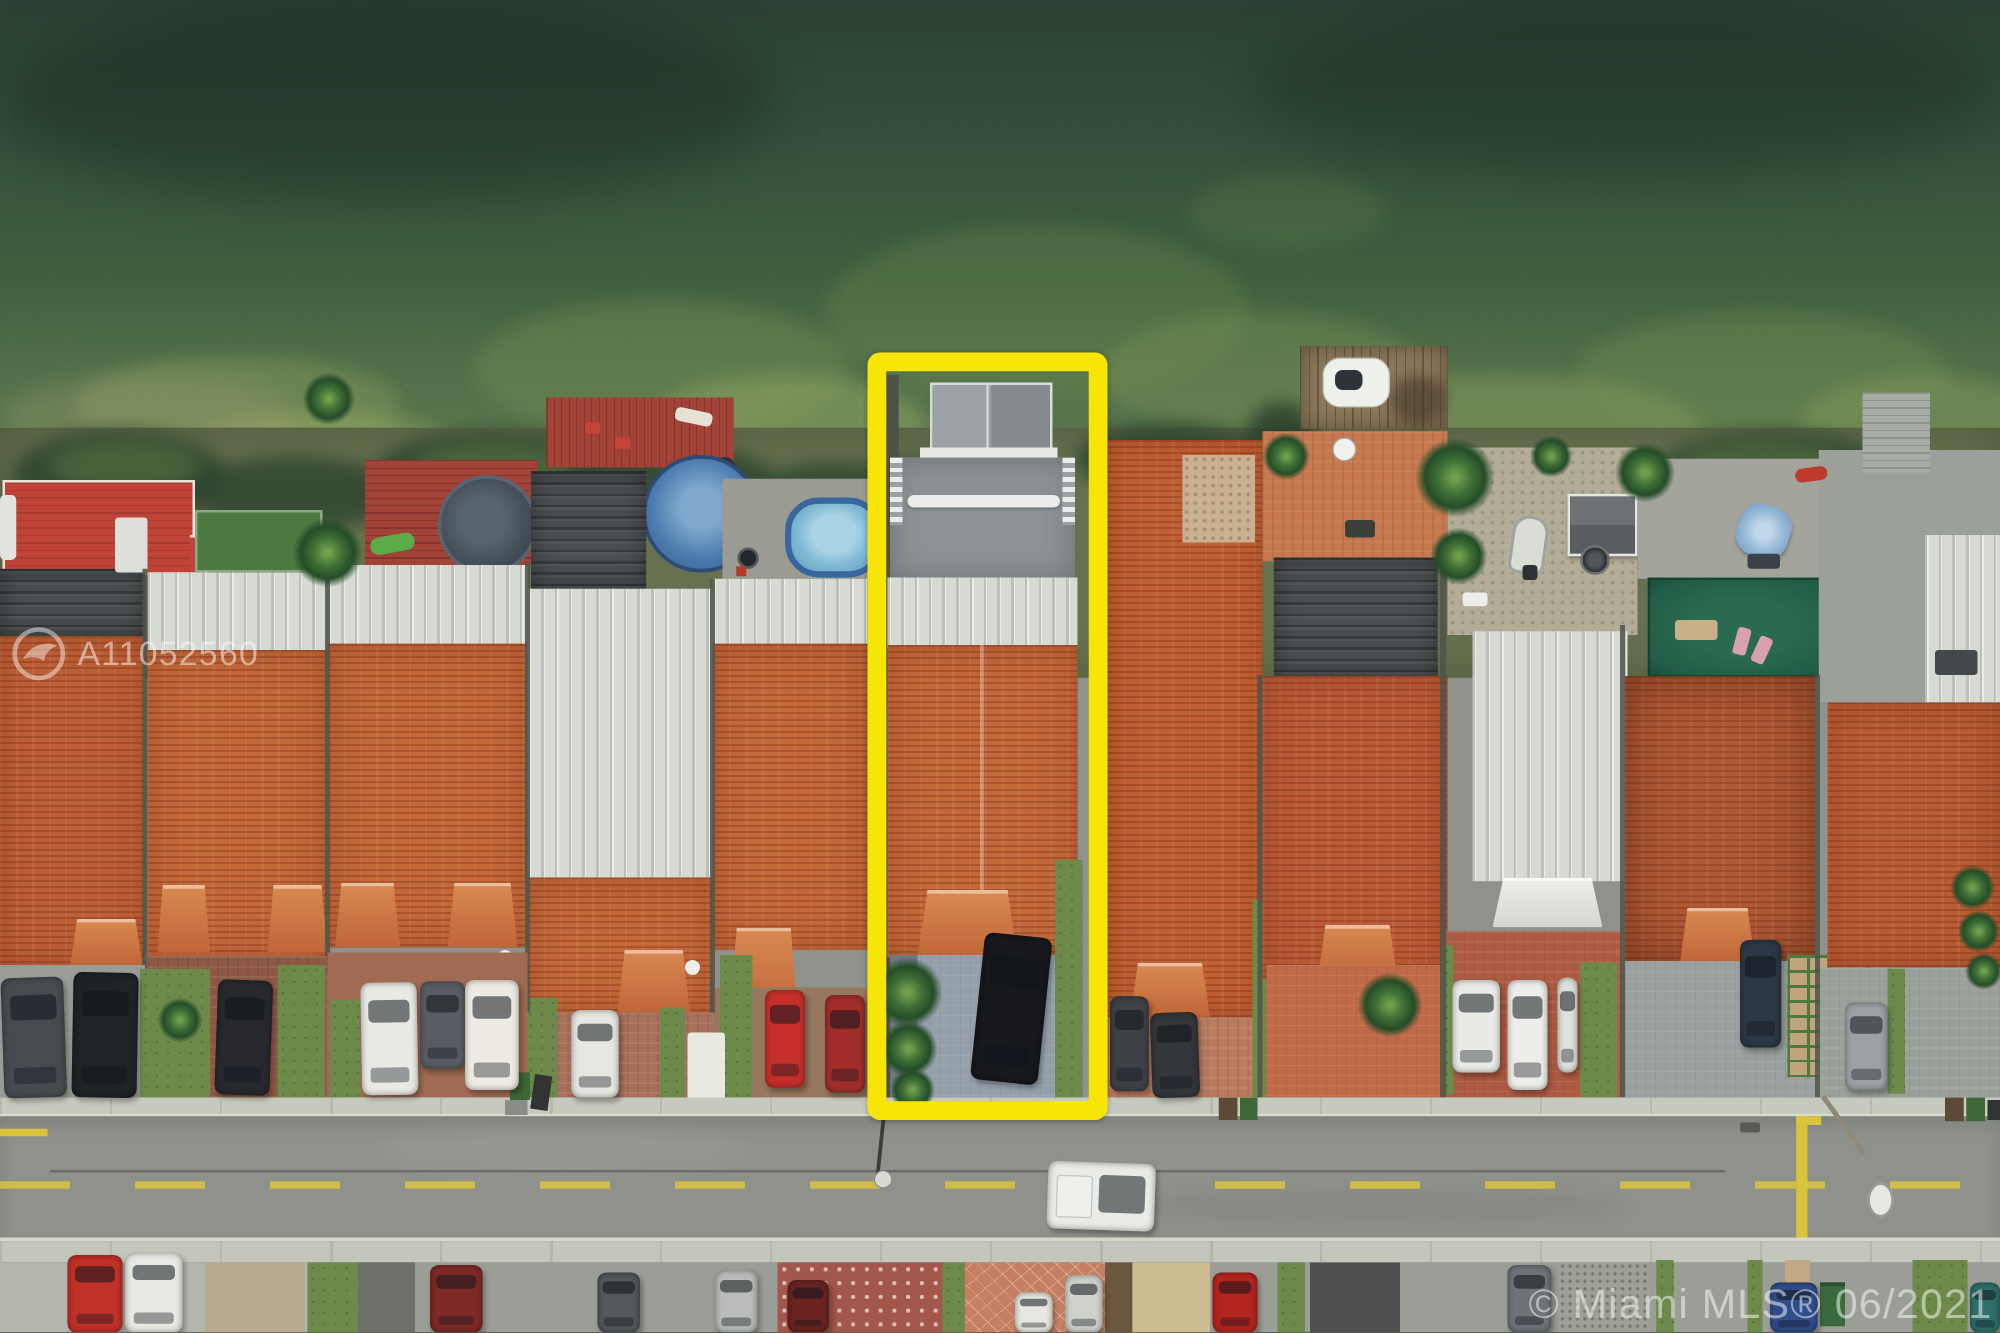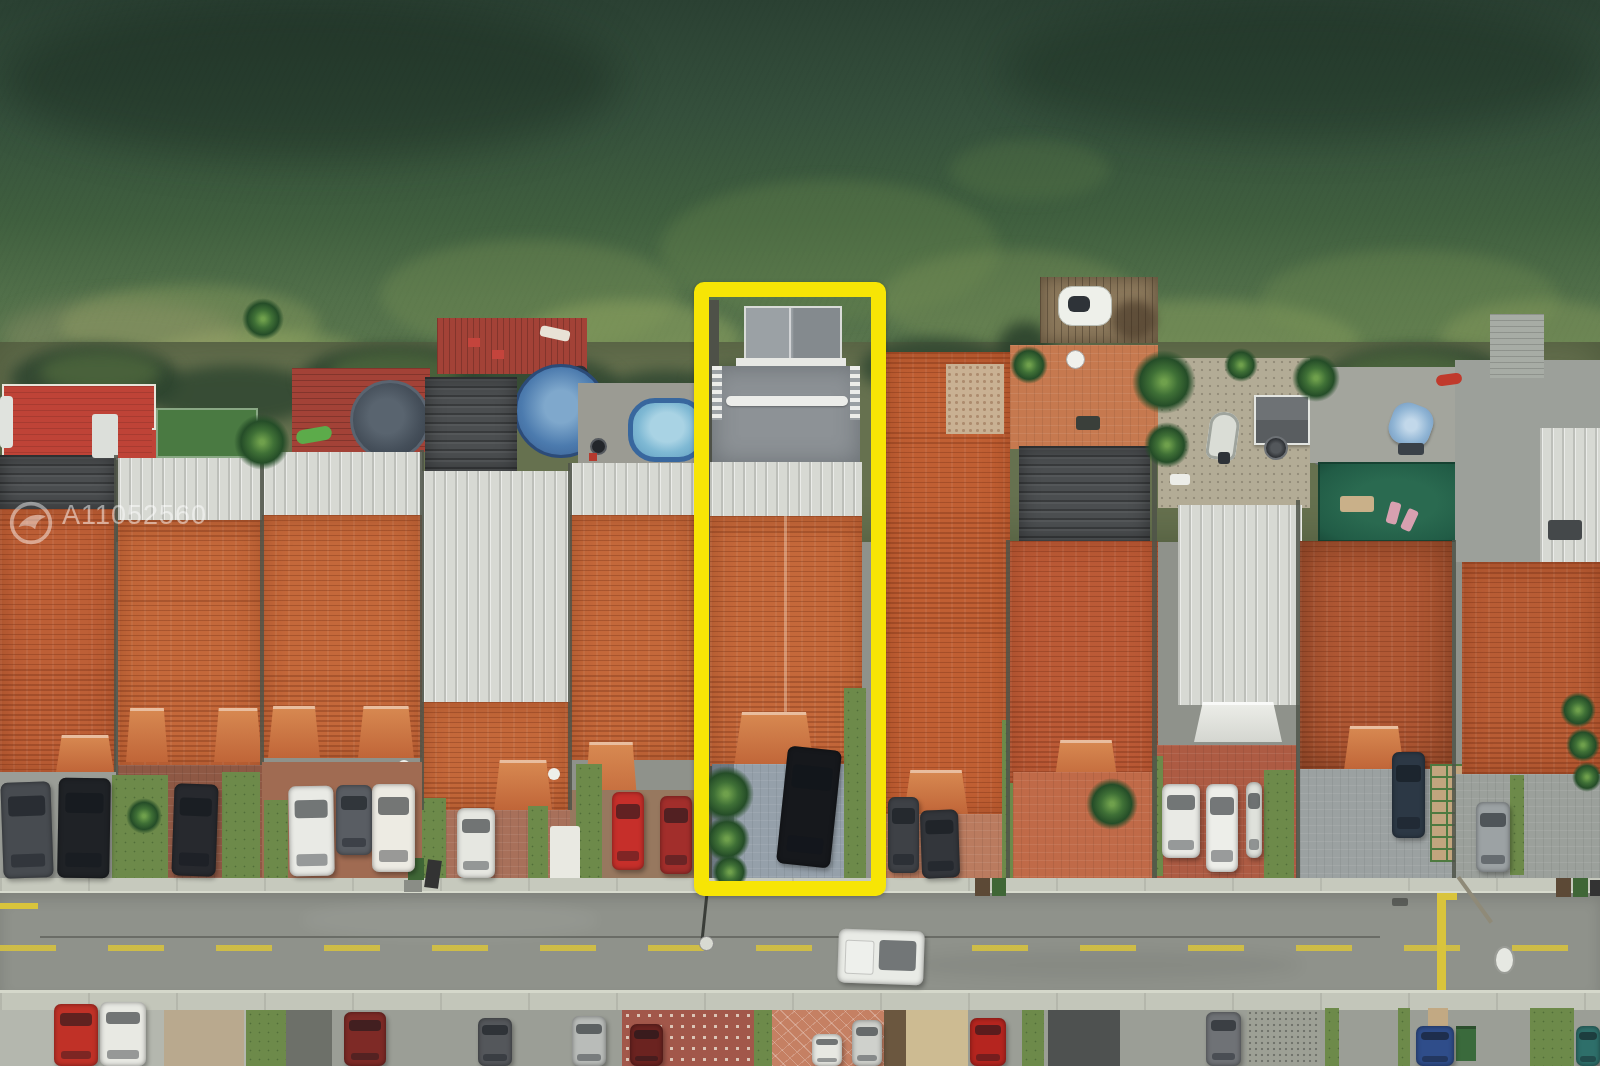--- a/index.html
+++ b/index.html
@@ -387,23 +387,24 @@
   <div class="palm" style="left:1144px;top:422px;width:46px;height:46px;"></div>
   <div class="palm" style="left:1086px;top:778px;width:52px;height:52px;"></div>
   <div class="palm" style="left:1292px;top:354px;width:48px;height:48px;"></div>
   <div class="palm" style="left:1224px;top:348px;width:34px;height:34px;"></div>
   <div class="palm" style="left:1560px;top:692px;width:36px;height:36px;"></div>
   <div class="palm" style="left:1566px;top:728px;width:34px;height:34px;"></div>
   <div class="palm" style="left:1572px;top:762px;width:30px;height:30px;"></div>
 
   <div class="a" style="left:694px;top:282px;width:192px;height:614px;border:15px solid #F7E505;border-radius:10px;box-shadow:0 1px 4px rgba(0,0,0,.25);box-sizing:border-box;"></div>
 
-  <div class="a wm" style="left:8px;top:500px;display:flex;align-items:flex-start;gap:8px;">
+  <div class="a wm" style="left:8px;top:500px;display:flex;align-items:center;gap:8px;">
     <span style="opacity:.9;display:inline-flex;">
       <svg width="46" height="46" viewBox="0 0 44 44">
           <circle cx="22" cy="22" r="18.5" fill="none" stroke="rgba(255,255,255,0.5)" stroke-width="3.5"></circle>
           <path d="M10 26 C16 14 30 12 36 16 C30 18 27 22 26 28 C22 24 16 24 10 26 Z" fill="rgba(255,255,255,0.5)"></path>
         </svg>
     </span>
     <span style="font-size:27px;letter-spacing:1px;">A11052560</span>
   </div>
+  <div class="a wm" style="right:6px;bottom:4px;font-size:33px;letter-spacing:1px;white-space:nowrap;">© Miami MLS® 06/2021</div>
 
 </div>
 
 </body></html>

